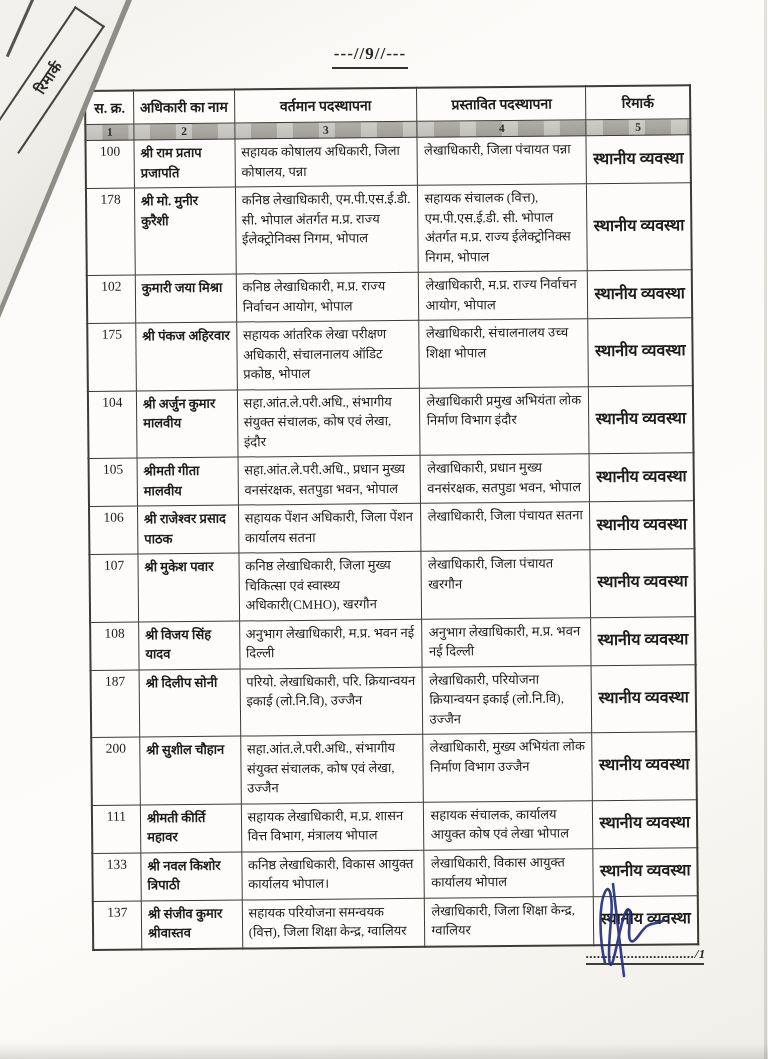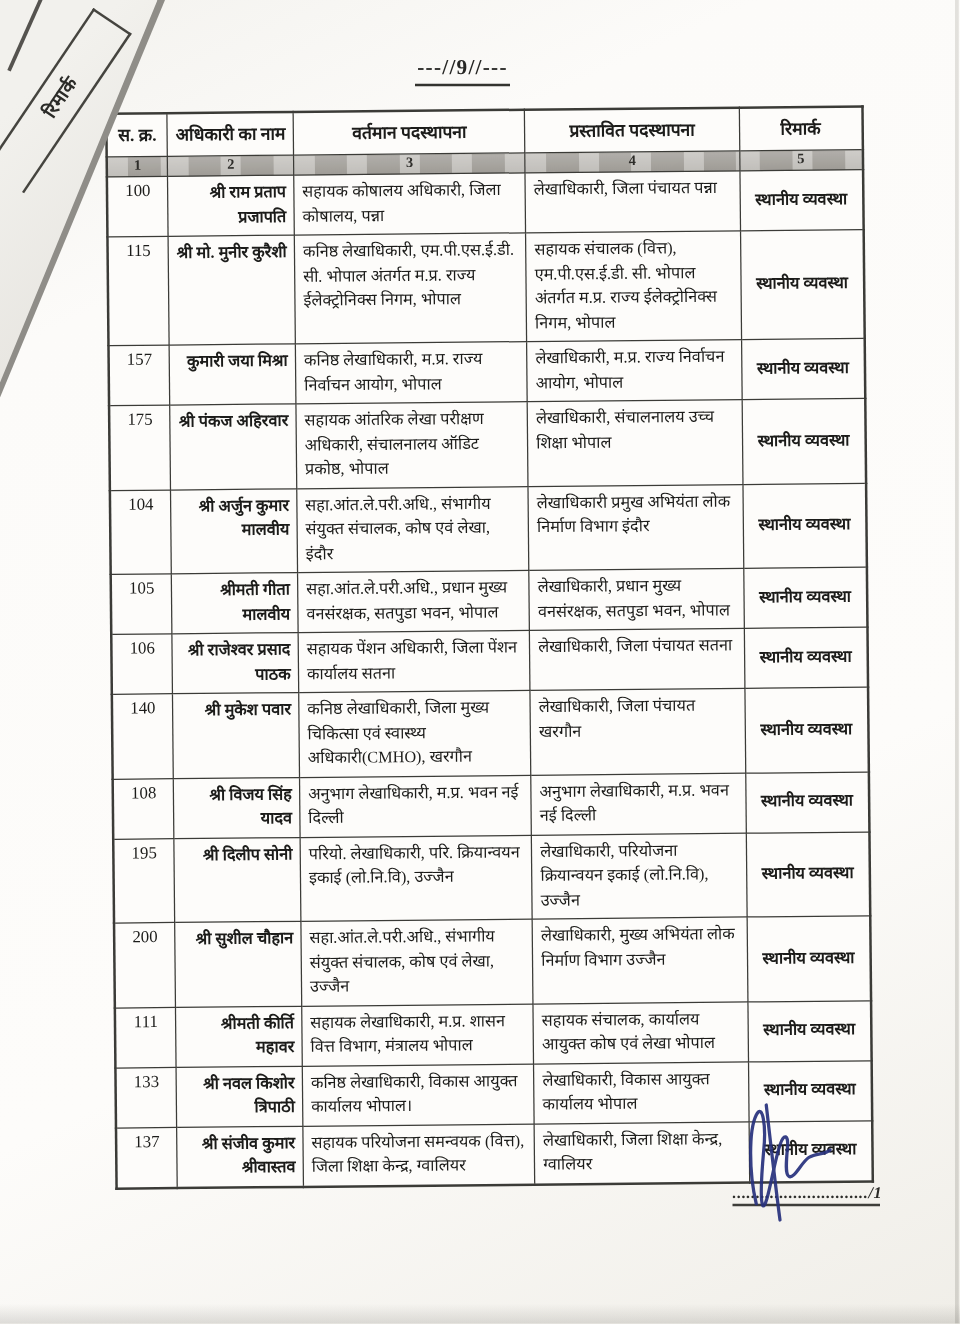--- a/index.html
+++ b/index.html
@@ -40,23 +40,23 @@
   .doc-table td,.doc-table th{border:1.6px solid #3b3b37;}
   .doc-table{border:2px solid #3b3b37;}
   .doc-table thead th.hd{font-size:14px;font-weight:700;padding:6px 2px 7px;white-space:nowrap;
     text-align:center;background:#fdfcfa;}
   .doc-table thead th.num{height:15px;line-height:13px;font-size:11.5px;font-weight:700;
     text-align:center;padding:0;color:#2e2d2a;
     background-image:repeating-linear-gradient(90deg,rgba(255,255,255,.28) 0 16px,rgba(0,0,0,.06) 16px 42px),
       linear-gradient(#bcb9b4,#a8a59f);}
   .doc-table td{padding:3px 6px 5px;vertical-align:top;line-height:1.5;background:#fdfcfa;}
   .doc-table td.sn{text-align:center;font-size:13.5px;padding-top:1px;}
-  .doc-table td.name{font-weight:700;text-align:right;}
+  .doc-table td.name{font-weight:700;}
   .doc-table td.remark{text-align:center;vertical-align:middle;font-weight:600;
-    font-size:13px;white-space:nowrap;}
+    font-size:16px;white-space:nowrap;}
 
   
   .signature{position:absolute;left:575px;top:868px;width:110px;height:112px;z-index:6;pointer-events:none;}
   .cont{position:absolute;left:586px;top:946px;width:118px;z-index:5;
     text-align:right;font-size:13px;font-weight:700;font-style:italic;color:#2b2b28;
     border-bottom:2px solid #3e3e3a;padding-bottom:1px;letter-spacing:.5px;white-space:nowrap;overflow:hidden;}
 </style>
 </head>
 <body>
 
@@ -102,29 +102,29 @@
 
         <tr>
           <td class="sn">100</td>
           <td class="name">श्री राम प्रताप प्रजापति</td>
           <td class="cur">सहायक कोषालय अधिकारी, जिला कोषालय, पन्ना</td>
           <td class="prop">लेखाधिकारी, जिला पंचायत पन्ना</td>
           <td class="remark">स्थानीय व्यवस्था</td>
         </tr>
 
         <tr>
-          <td class="sn">115</td>
+          <td class="sn">178</td>
           <td class="name">श्री मो. मुनीर कुरैशी</td>
           <td class="cur">कनिष्ठ लेखाधिकारी, एम.पी.एस.ई.डी. सी. भोपाल अंतर्गत म.प्र. राज्य ईलेक्ट्रोनिक्स निगम, भोपाल</td>
           <td class="prop">सहायक संचालक (वित्त), एम.पी.एस.ई.डी. सी. भोपाल अंतर्गत म.प्र. राज्य ईलेक्ट्रोनिक्स निगम, भोपाल</td>
           <td class="remark">स्थानीय व्यवस्था</td>
         </tr>
 
         <tr>
-          <td class="sn">157</td>
+          <td class="sn">102</td>
           <td class="name">कुमारी जया मिश्रा</td>
           <td class="cur">कनिष्ठ लेखाधिकारी, म.प्र. राज्य निर्वाचन आयोग, भोपाल</td>
           <td class="prop">लेखाधिकारी, म.प्र. राज्य निर्वाचन आयोग, भोपाल</td>
           <td class="remark">स्थानीय व्यवस्था</td>
         </tr>
 
         <tr>
           <td class="sn">175</td>
           <td class="name">श्री पंकज अहिरवार</td>
           <td class="cur">सहायक आंतरिक लेखा परीक्षण अधिकारी, संचालनालय ऑडिट प्रकोष्ठ, भोपाल</td>
@@ -150,37 +150,37 @@
 
         <tr>
           <td class="sn">106</td>
           <td class="name">श्री राजेश्वर प्रसाद पाठक</td>
           <td class="cur">सहायक पेंशन अधिकारी, जिला पेंशन कार्यालय सतना</td>
           <td class="prop">लेखाधिकारी, जिला पंचायत सतना</td>
           <td class="remark">स्थानीय व्यवस्था</td>
         </tr>
 
         <tr>
-          <td class="sn">140</td>
+          <td class="sn">107</td>
           <td class="name">श्री मुकेश पवार</td>
           <td class="cur">कनिष्ठ लेखाधिकारी, जिला मुख्य चिकित्सा एवं स्वास्थ्य अधिकारी(CMHO), खरगौन</td>
           <td class="prop">लेखाधिकारी, जिला पंचायत खरगौन</td>
           <td class="remark">स्थानीय व्यवस्था</td>
         </tr>
 
         <tr>
           <td class="sn">108</td>
           <td class="name">श्री विजय सिंह यादव</td>
           <td class="cur">अनुभाग लेखाधिकारी, म.प्र. भवन नई दिल्ली</td>
           <td class="prop">अनुभाग लेखाधिकारी, म.प्र. भवन नई दिल्ली</td>
           <td class="remark">स्थानीय व्यवस्था</td>
         </tr>
 
         <tr>
-          <td class="sn">195</td>
+          <td class="sn">187</td>
           <td class="name">श्री दिलीप सोनी</td>
           <td class="cur">परियो. लेखाधिकारी, परि. क्रियान्वयन इकाई (लो.नि.वि), उज्जैन</td>
           <td class="prop">लेखाधिकारी, परियोजना क्रियान्वयन इकाई (लो.नि.वि), उज्जैन</td>
           <td class="remark">स्थानीय व्यवस्था</td>
         </tr>
 
         <tr>
           <td class="sn">200</td>
           <td class="name">श्री सुशील चौहान</td>
           <td class="cur">सहा.आंत.ले.परी.अधि., संभागीय संयुक्त संचालक, कोष एवं लेखा, उज्जैन</td>

